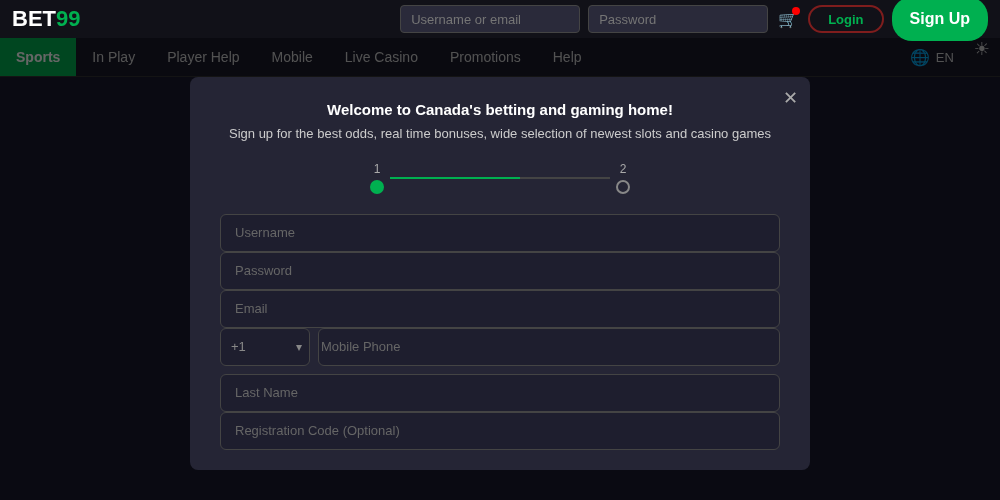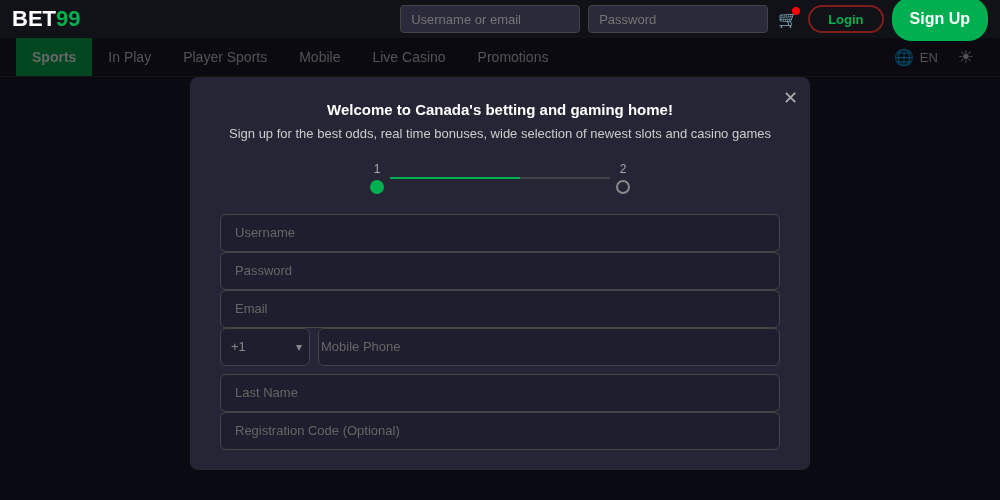--- a/index.html
+++ b/index.html
@@ -83,22 +83,21 @@
       border-radius: 50%;
       width: 8px;
       height: 8px;
     }
 
     
     .nav {
       background: #1a1a2a;
       height: 39px;
       display: flex;
-      align-items: center;
-      padding: 0 16px;
+      padding: 0 0;
       border-bottom: 1px solid #333;
     }
     .nav-item {
       padding: 0 16px;
       height: 100%;
       display: flex;
       align-items: center;
       color: #ccc;
       font-size: 14px;
       cursor: pointer;
@@ -308,24 +307,25 @@
       <div class="notification-badge"></div>
     </div>
     <button class="btn-login">Login</button>
     <button class="btn-signup">Sign Up</button>
   </div>
 </div>
 
 <div class="nav">
   <div class="nav-item active">Sports</div>
   <div class="nav-item">In Play</div>
-  <div class="nav-item">Player Sports</div>
+  <div class="nav-item">Player Help</div>
   <div class="nav-item">Mobile</div>
   <div class="nav-item">Live Casino</div>
   <div class="nav-item">Promotions</div>
+  <div class="nav-item">Help</div>
   <div class="nav-spacer"></div>
   <div class="nav-lang">
     <span class="globe-icon">🌐</span>
     <span>EN</span>
   </div>
   <div class="brightness-btn">☀</div>
 </div>
 
 <div class="overlay"></div>
 

